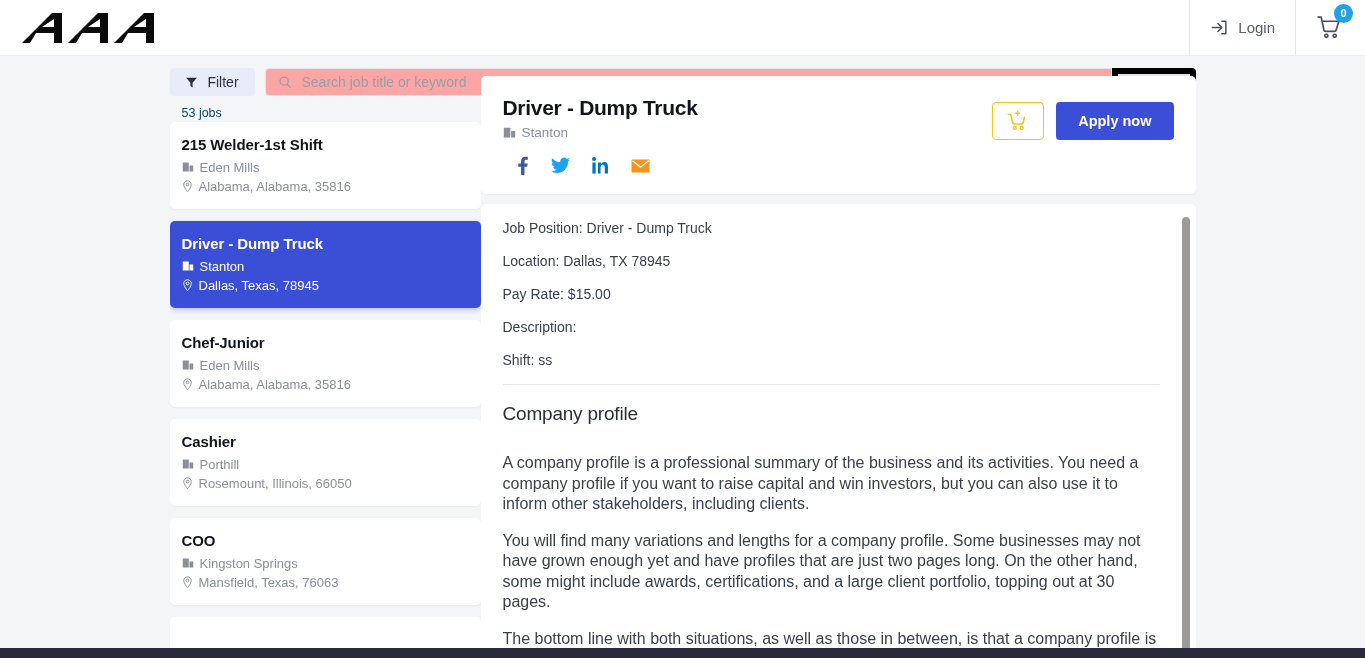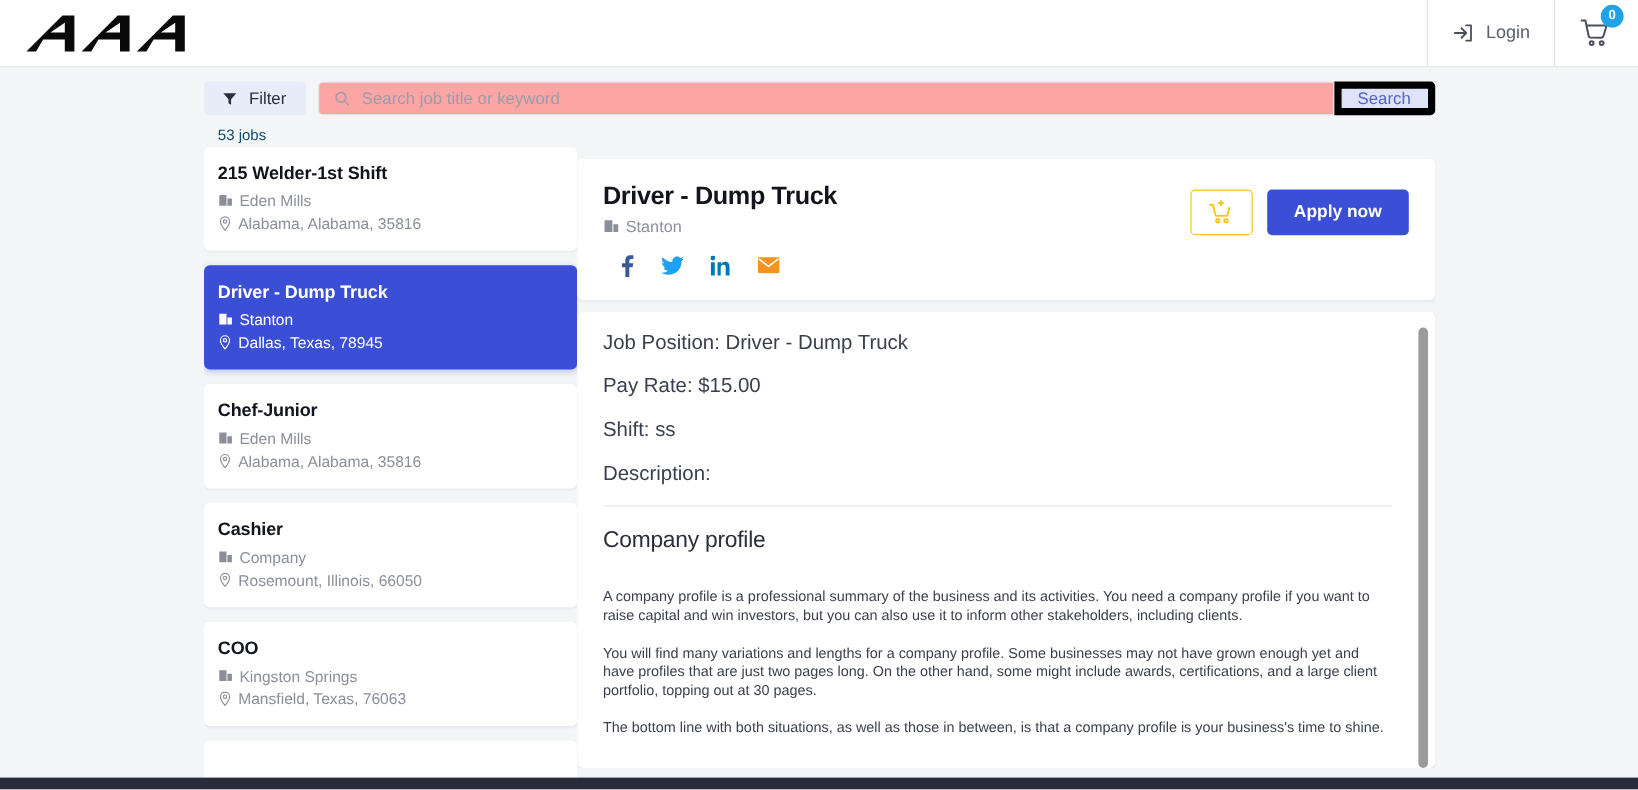--- a/index.html
+++ b/index.html
@@ -273,42 +273,42 @@
     flex: 1;
     padding: 16px 28px 10px 10px;
     overflow: hidden;
     position: relative;
     box-shadow: 0 1px 2px rgba(16,24,40,0.05);
   }
 
   .detail-inner { padding: 0 8px 0 12px; }
 
   .fact {
-    font-size: 17px;
+    font-size: 14px;
     color: #3a3f4d;
     margin-bottom: 16px;
     line-height: 1.2;
   }
 
   .divider {
     border: none;
     border-top: 1px solid #e6e7ec;
     margin: 16px 0 18px 0;
   }
 
   .section-title {
     font-size: 19px;
     color: #2b2f3a;
     font-weight: 400;
     margin-bottom: 28px;
     letter-spacing: -0.2px;
   }
 
   .para {
-    font-size: 12px;
+    font-size: 16px;
     line-height: 1.28;
     color: #3a3f4d;
     margin-bottom: 16px;
   }
 
   
   .scrollbar {
     position: absolute;
     top: 13px;
     right: 6px;
@@ -461,21 +461,21 @@
           <span>Alabama, Alabama, 35816</span>
         </div>
       </div>
 
       <div class="jobcard">
         <div class="jobcard-title">Cashier</div>
         <div class="jobcard-meta">
           <svg class="meta-ico" width="12" height="12" viewBox="0 0 16 16" fill="currentColor">
             <path d="M1 2h8v12H1z M2.3 3.4h1.3v1.3H2.3z M4.5 3.4h1.3v1.3H4.5z M6.7 3.4h1.3v1.3H6.7z M2.3 5.6h1.3v1.3H2.3z M4.5 5.6h1.3v1.3H4.5z M6.7 5.6h1.3v1.3H6.7z M2.3 7.8h1.3v1.3H2.3z M4.5 7.8h1.3v1.3H4.5z M6.7 7.8h1.3v1.3H6.7z M10 6h5v8h-5z M11.2 7.4h2.6v1.1h-2.6z M11.2 9.4h2.6v1.1h-2.6z"></path>
           </svg>
-          <span>Company</span>
+          <span>Porthill</span>
         </div>
         <div class="jobcard-meta">
           <svg class="meta-ico" width="11" height="13" viewBox="0 0 16 20" fill="none" stroke="currentColor" stroke-width="1.5">
             <path d="M8 1.2c-3.2 0-5.8 2.6-5.8 5.8 0 4.4 5.8 11 5.8 11s5.8-6.6 5.8-11c0-3.2-2.6-5.8-5.8-5.8z"></path>
             <circle cx="8" cy="7" r="2.1"></circle>
           </svg>
           <span>Rosemount, Illinois, 66050</span>
         </div>
       </div>
 
@@ -551,23 +551,24 @@
             </svg>
           </button>
           <button class="apply-btn">Apply now</button>
         </div>
       </div>
 
       <div class="detail-body">
         <div class="detail-inner">
 
           <div class="fact">Job Position: Driver - Dump Truck</div>
+          <div class="fact">Location: Dallas, TX 78945</div>
           <div class="fact">Pay Rate: $15.00</div>
+          <div class="fact">Description:</div>
           <div class="fact">Shift: ss</div>
-          <div class="fact">Description:</div>
 
           <hr class="divider">
 
           <div class="section-title">Company profile</div>
 
           <p class="para">A company profile is a professional summary of the business and its activities. You need a company profile if you want to raise capital and win investors, but you can also use it to inform other stakeholders, including clients.</p>
           <p class="para">You will find many variations and lengths for a company profile. Some businesses may not have grown enough yet and have profiles that are just two pages long. On the other hand, some might include awards, certifications, and a large client portfolio, topping out at 30 pages.</p>
           <p class="para">The bottom line with both situations, as well as those in between, is that a company profile is your business's time to shine.</p>
         </div>
 

